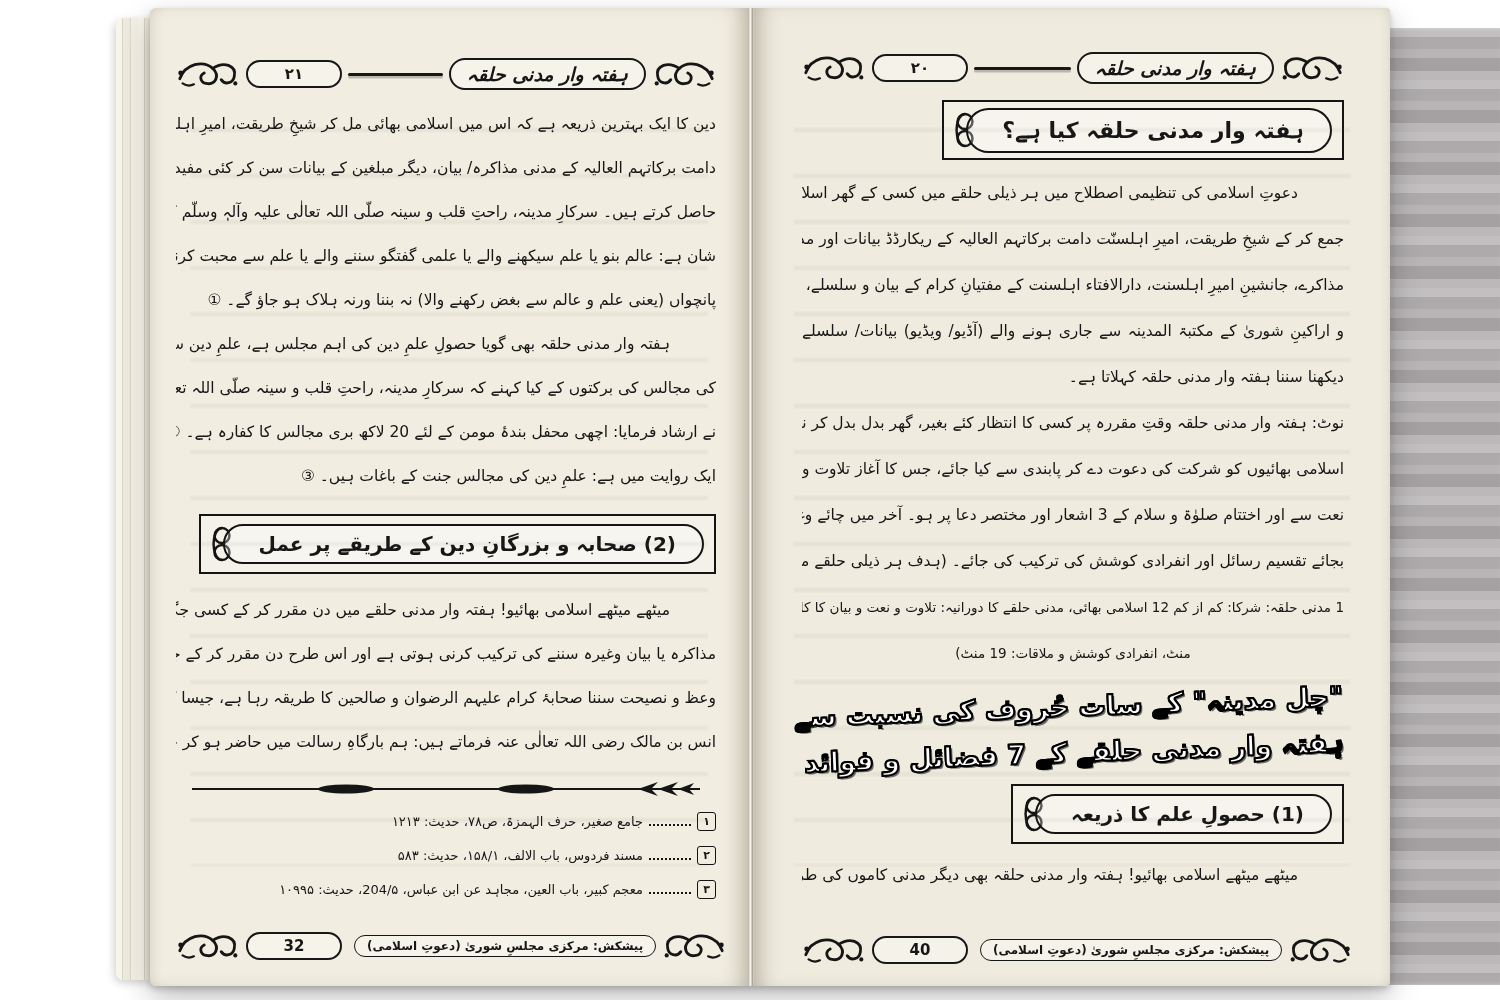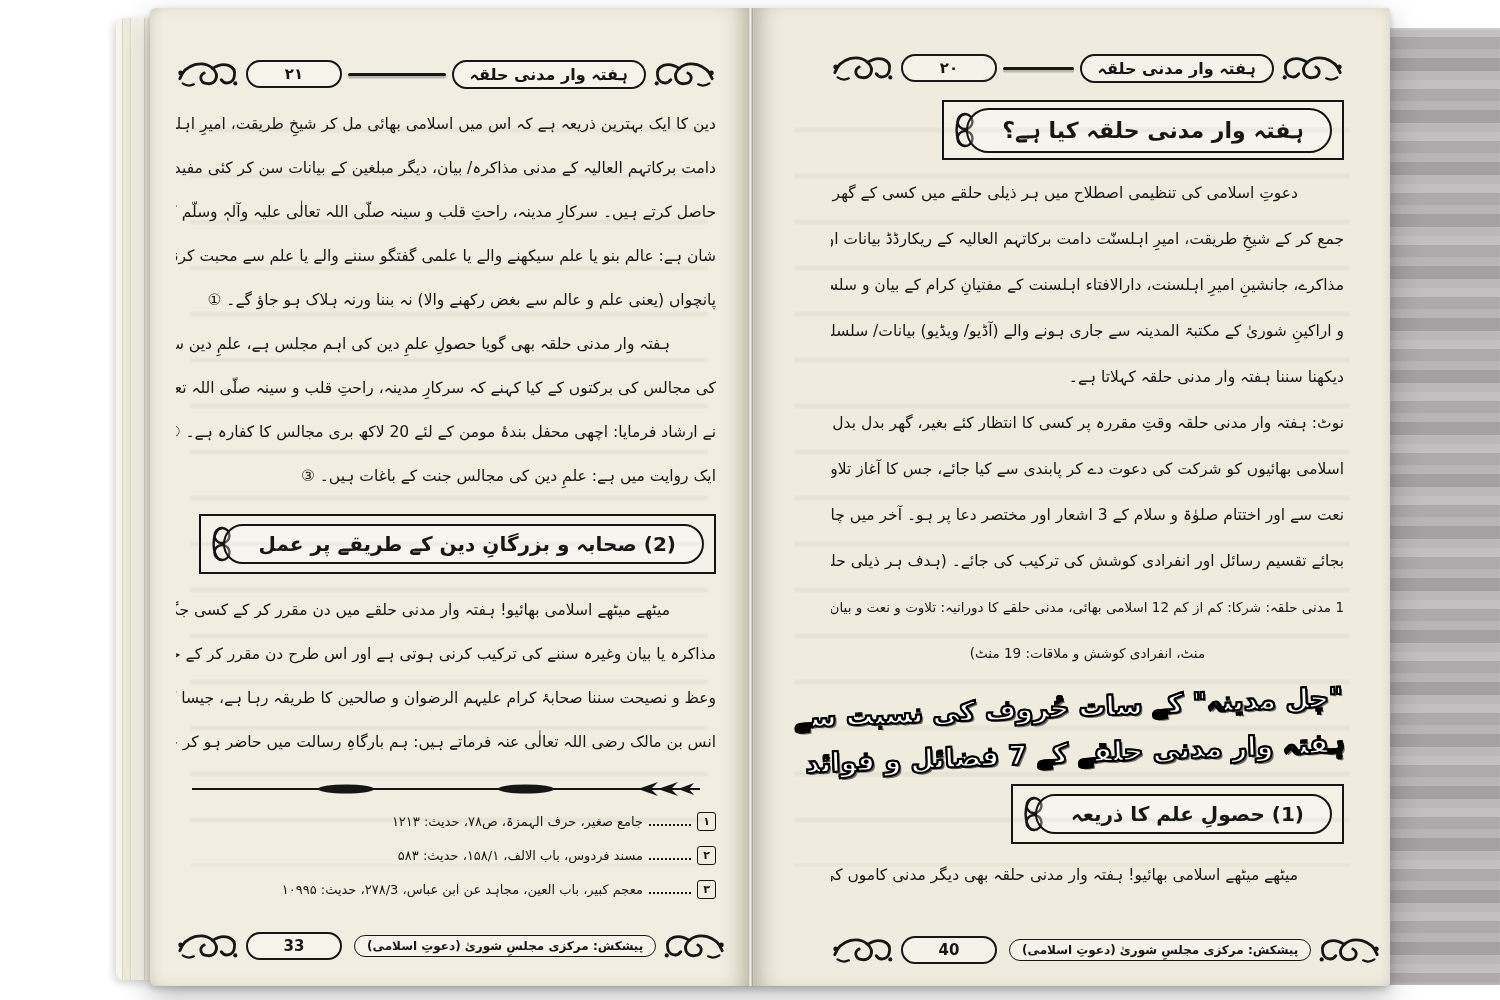--- a/index.html
+++ b/index.html
@@ -29,21 +29,21 @@
     box-shadow:0 12px 30px rgba(0,0,0,.25), 0 3px 6px rgba(0,0,0,.2);
   }
   .page{position:relative;display:flex;flex-direction:column;box-sizing:border-box;}
   .page-left{
     width:598px;background:#f1ede0;border-radius:6px 0 0 6px;
     padding:46px 32px 0 26px;
     box-shadow:inset -16px 0 22px -12px rgba(60,50,30,.35), inset 10px 0 14px -9px rgba(0,0,0,.12);
   }
   .page-right{
     width:636px;background:#efebde;border-radius:0 4px 4px 0;
-    padding:40px 46px 0 77px;
+    padding:40px 46px 0 48px;
     box-shadow:inset 16px 0 22px -12px rgba(60,50,30,.35), inset -8px 0 12px -8px rgba(0,0,0,.10);
   }
   .spine{
     width:6px;background:linear-gradient(90deg,rgba(0,0,0,.25),rgba(250,248,240,.9) 40%,rgba(0,0,0,.28) 75%,rgba(0,0,0,.08));
   }
   
   .page::after{
     content:"";position:absolute;left:40px;right:40px;top:120px;bottom:120px;pointer-events:none;
     background:repeating-linear-gradient(180deg,rgba(105,100,85,.07) 0 4px,transparent 4px 46px);
     filter:blur(1.2px);
@@ -52,21 +52,21 @@
   .band{display:flex;align-items:center;gap:6px;height:40px;flex:0 0 auto;}
   .flourish{width:64px;height:32px;flex:0 0 auto;}
   .mir{transform:scaleX(-1);}
   .rule{flex:1 1 auto;height:3px;background:#171717;border-radius:2px;box-shadow:0 2.5px 0 rgba(23,23,23,.25);}
   .num-pill{
     flex:0 0 auto;min-width:72px;text-align:center;border:2.2px solid #171717;border-radius:16px;
     padding:3px 10px;font-size:15px;font-weight:bold;background:rgba(255,255,255,.35);
   }
   .title-pill{
     flex:0 0 auto;border:2.2px solid #171717;border-radius:16px;padding:3px 16px;
-    font-size:16px;font-weight:bold;direction:rtl;background:rgba(255,255,255,.35);
+    font-size:19px;font-weight:bold;direction:rtl;background:rgba(255,255,255,.35);font-style:italic;
   }
   .pub-pill{
     flex:0 0 auto;border:1.6px solid #171717;border-radius:12px;padding:3px 12px;
     font-size:12px;font-weight:bold;direction:rtl;background:rgba(255,255,255,.35);
   }
   .footer-band{margin-top:auto;margin-bottom:20px;}
   
   .textblock{flex:0 0 auto;}
   .line{
     direction:rtl;text-align:justify;text-align-last:justify;
@@ -191,29 +191,29 @@
           <span class="fn-text">جامع صغیر، حرف الہمزۃ، ص۷۸، حدیث: ۱۲۱۳</span>
         </div>
         <div class="fn-row">
           <span class="fn-marker">۲</span>
           <span class="fn-dots"></span>
           <span class="fn-text">مسند فردوس، باب الالف، ۱۵۸/۱، حدیث: ۵۸۳</span>
         </div>
         <div class="fn-row">
           <span class="fn-marker">۳</span>
           <span class="fn-dots"></span>
-          <span class="fn-text">معجم کبیر، باب العین، مجاہد عن ابن عباس، ۲۷۸/3، حدیث: ۱۰۹۹۵</span>
+          <span class="fn-text">معجم کبیر، باب العین، مجاہد عن ابن عباس، 204/۵، حدیث: ۱۰۹۹۵</span>
         </div>
       </div>
 
       <footer class="band footer-band">
         <svg class="flourish" viewBox="0 0 66 34">
             <use href="#flourish-g"></use>
           </svg>
-        <div class="num-pill">33</div>
+        <div class="num-pill">32</div>
         <div class="rule"></div>
         <div class="pub-pill">پیشکش: مرکزی مجلسِ شوریٰ (دعوتِ اسلامی)</div>
         <svg class="flourish mir" viewBox="0 0 66 34">
             <use href="#flourish-g"></use>
           </svg>
       </footer>
     </section>
 
     <div class="spine"></div>
 

